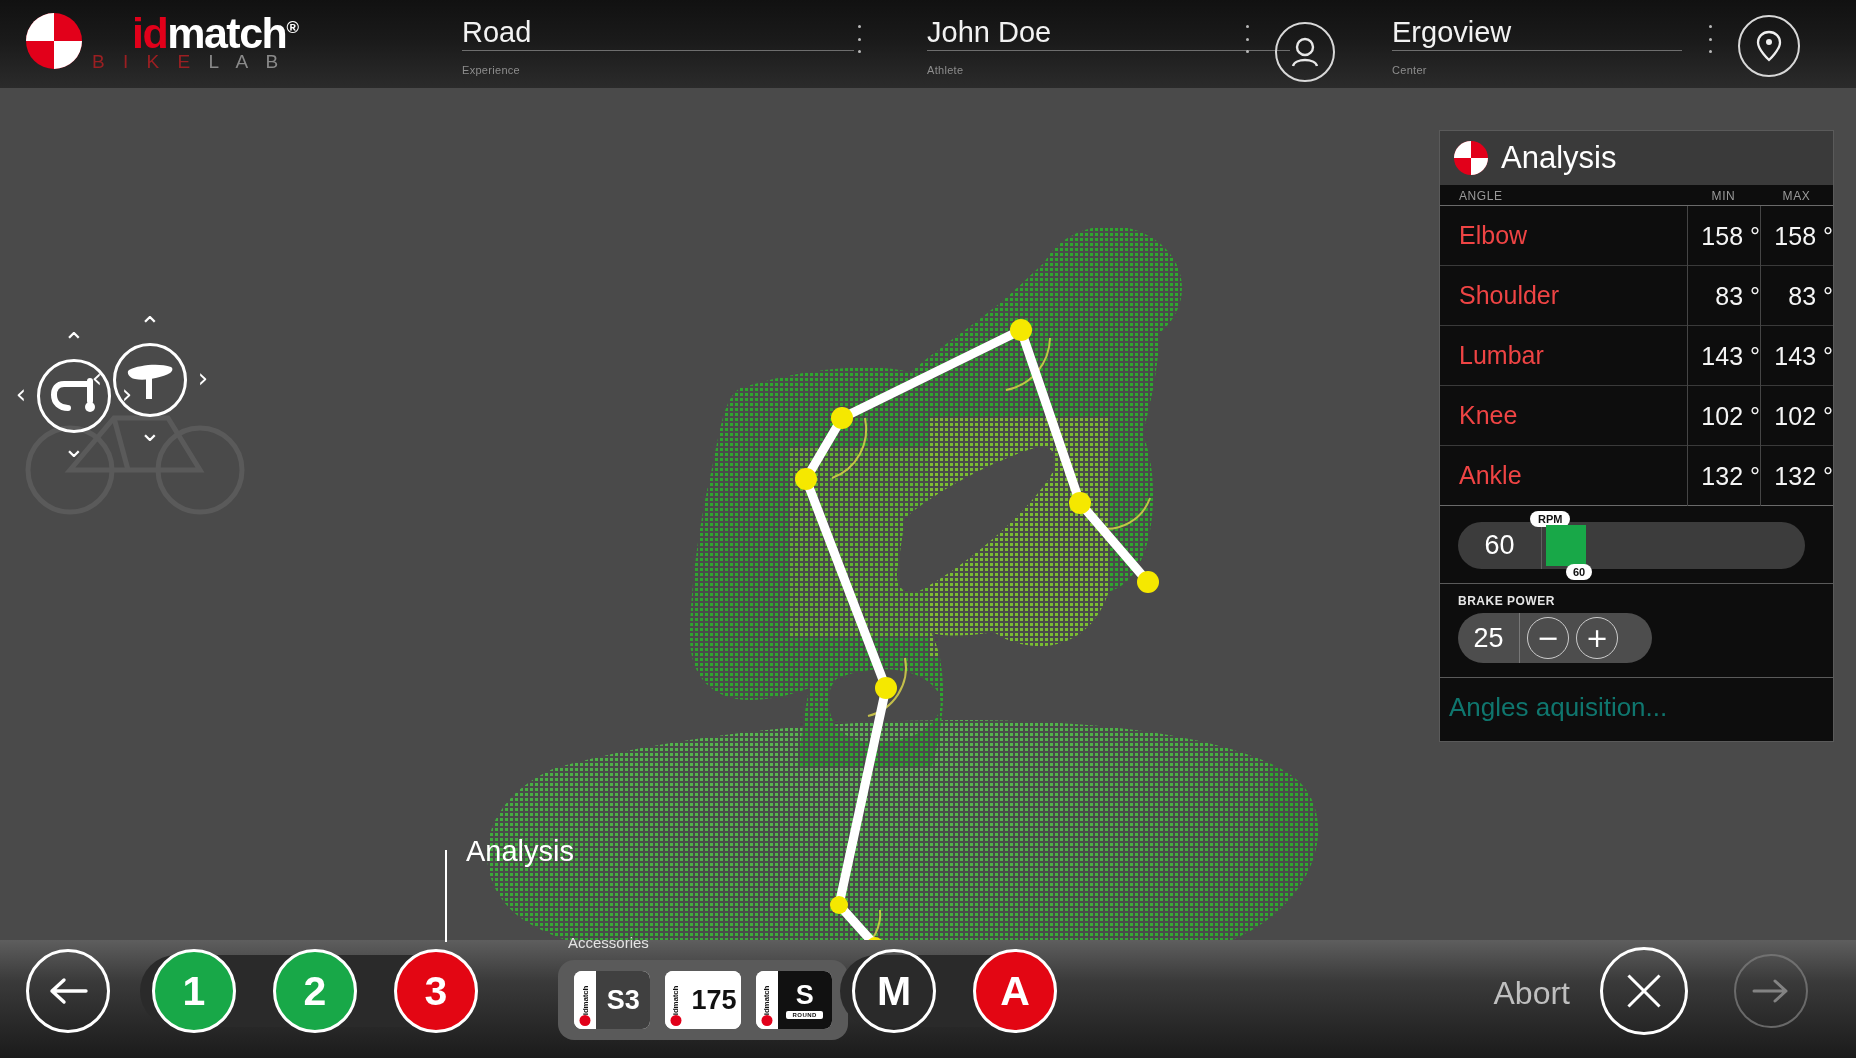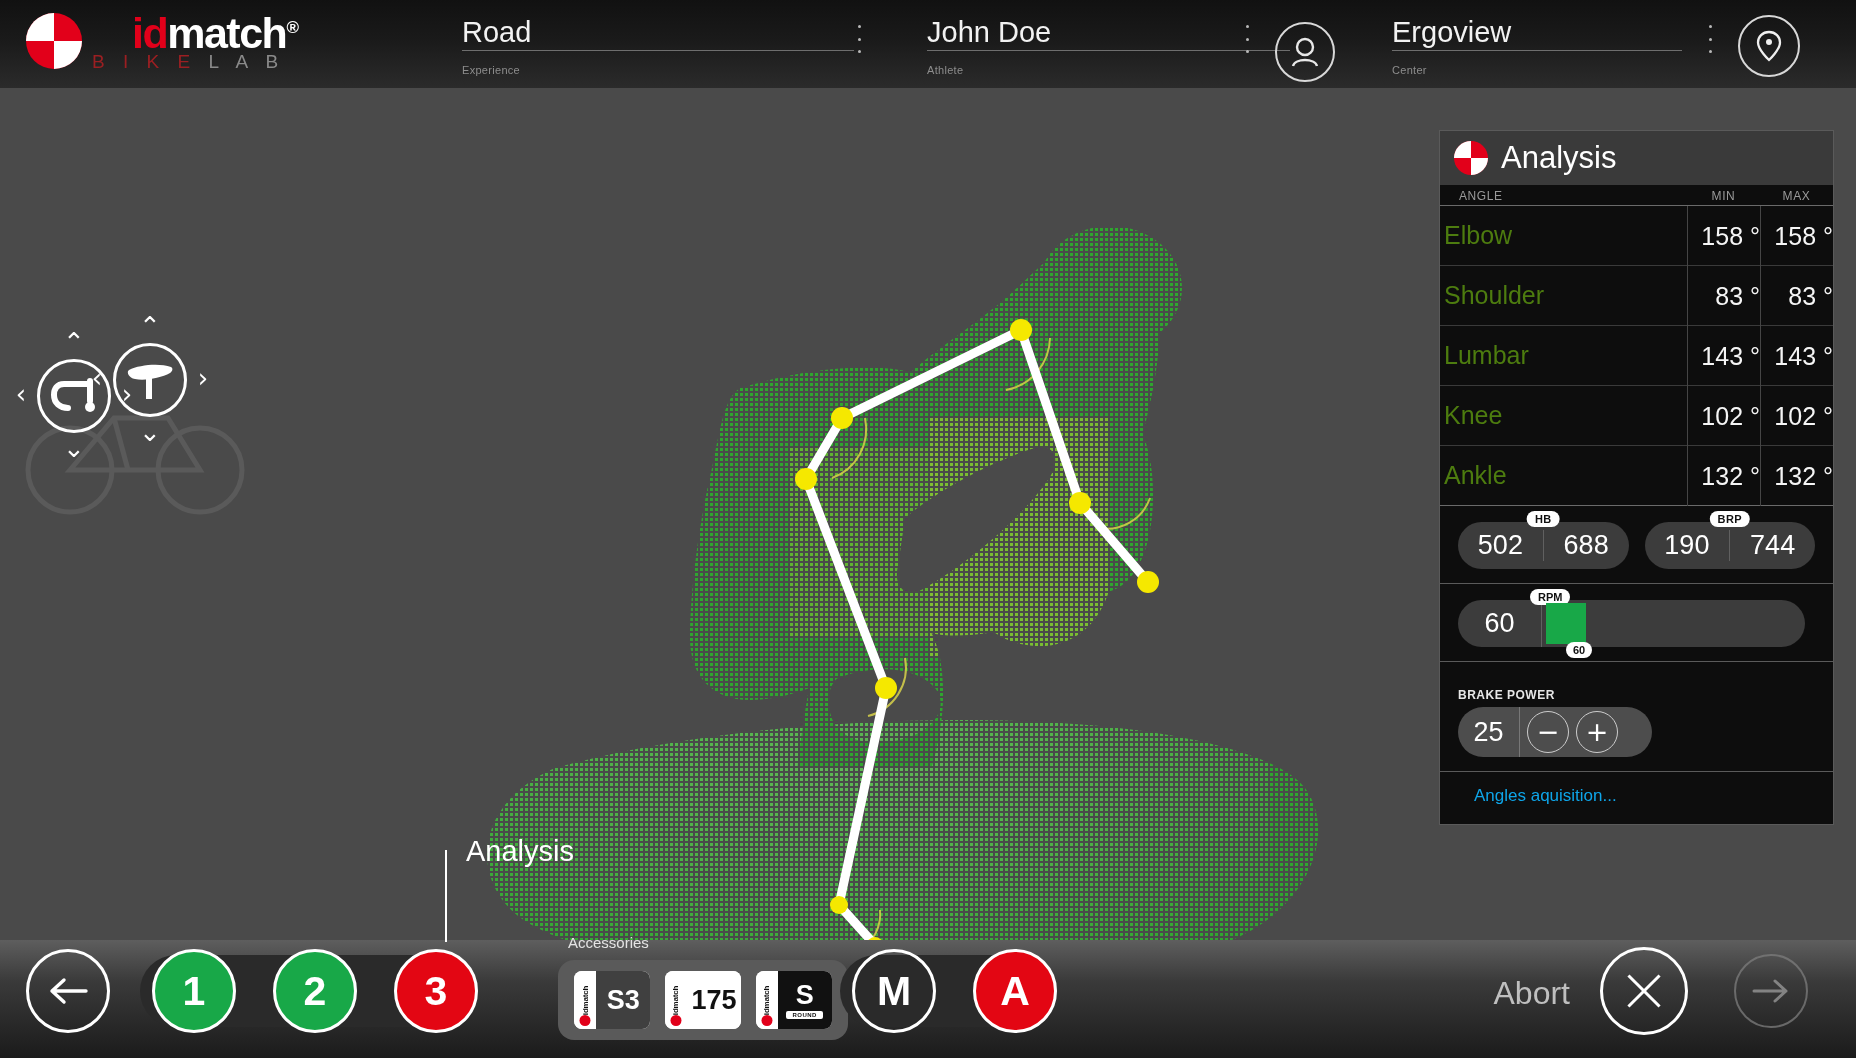--- a/index.html
+++ b/index.html
@@ -147,21 +147,21 @@
     width: 73px; font-size: 12px; color: #9a9a9a;
     text-align: center; letter-spacing: .6px;
   }
   .arow {
     display: flex; align-items: center;
     border-bottom: 1px solid #3a3a3a;
     height: 60px;
   }
   .arow:last-child { border-bottom: 1px solid #6a6a6a; }
   .arow .a-name {
-    flex: 1; font-size: 25px; color: #4d7c0f; padding-left: 4px;
+    flex: 1; font-size: 25px; color: #ef4444; padding-left: 19px;
   }
   .arow .a-min, .arow .a-max {
     width: 73px; font-size: 25px; color: #f5f5f5;
     text-align: right;
     border-left: 1px solid #454545;
     line-height: 60px; height: 60px;
   }
 
   .metrics-row {
     display: flex; gap: 16px; padding: 16px 18px 14px 18px;
@@ -208,40 +208,40 @@
     padding: 2px 8px; border-radius: 9px;
   }
   .rpm-thumb {
     position: absolute; bottom: -11px; left: 108px;
     background: #ffffff; color: #111111; font-size: 11px; font-weight: bold;
     padding: 2px 7px; border-radius: 10px;
   }
   .brake-wrap { padding: 10px 18px 14px 18px; border-bottom: 1px solid #5a5a5a; }
   .brake-label {
     font-size: 12px; color: #e6e6e6; font-weight: bold;
-    letter-spacing: .5px; margin-bottom: 5px; margin-top: 16px;
+    letter-spacing: .5px; margin-bottom: 5px;
   }
   .brake-ctl {
     height: 50px; width: 194px; border-radius: 25px;
     background: #4d4d4d; display: flex; align-items: center;
   }
   .brake-val {
     width: 62px; text-align: center; font-size: 27px; color: #ffffff;
     border-right: 1px solid #777777; line-height: 50px;
   }
   .round-btn {
     width: 42px; height: 42px; border-radius: 50%;
     border: 1.5px solid #cccccc; margin-left: 7px;
     display: flex; align-items: center; justify-content: center;
     color: #ffffff; font-size: 27px; line-height: 26px;
     font-family: "DejaVu Sans", sans-serif;
   }
   .status-line {
-    padding: 14px 19px 18px 34px;
-    font-size: 17px; color: #0ea5e9;
+    padding: 14px 19px 18px 9px;
+    font-size: 26px; color: #0f766e;
   }
 
   
   .bottombar {
     position: absolute; left: 0; bottom: 0;
     width: 1856px; height: 118px;
     background: linear-gradient(180deg, #5e5e5e 0%, #3a3a3a 35%, #1b1b1b 100%);
     z-index: 40;
   }
   .bb-divider {
@@ -566,32 +566,20 @@
         <div class="a-min">102 °</div>
         <div class="a-max">102 °</div>
       </div>
       <div class="arow">
         <div class="a-name">Ankle</div>
         <div class="a-min">132 °</div>
         <div class="a-max">132 °</div>
       </div>
     </div>
 
-    <div class="metrics-row">
-      <div class="pill">
-        <span class="pill-tag">HB</span>
-        <span class="pv">502</span>
-        <span class="pv">688</span>
-      </div>
-      <div class="pill">
-        <span class="pill-tag">BRP</span>
-        <span class="pv">190</span>
-        <span class="pv">744</span>
-      </div>
-    </div>
 
     <div class="rpm-wrap">
       <div class="rpm-pill">
         <span class="rpm-tag">RPM</span>
         <span class="rpm-val">60</span>
         <span class="rpm-track">
           <span class="rpm-bar"></span>
         </span>
         <span class="rpm-thumb">60</span>
       </div>

